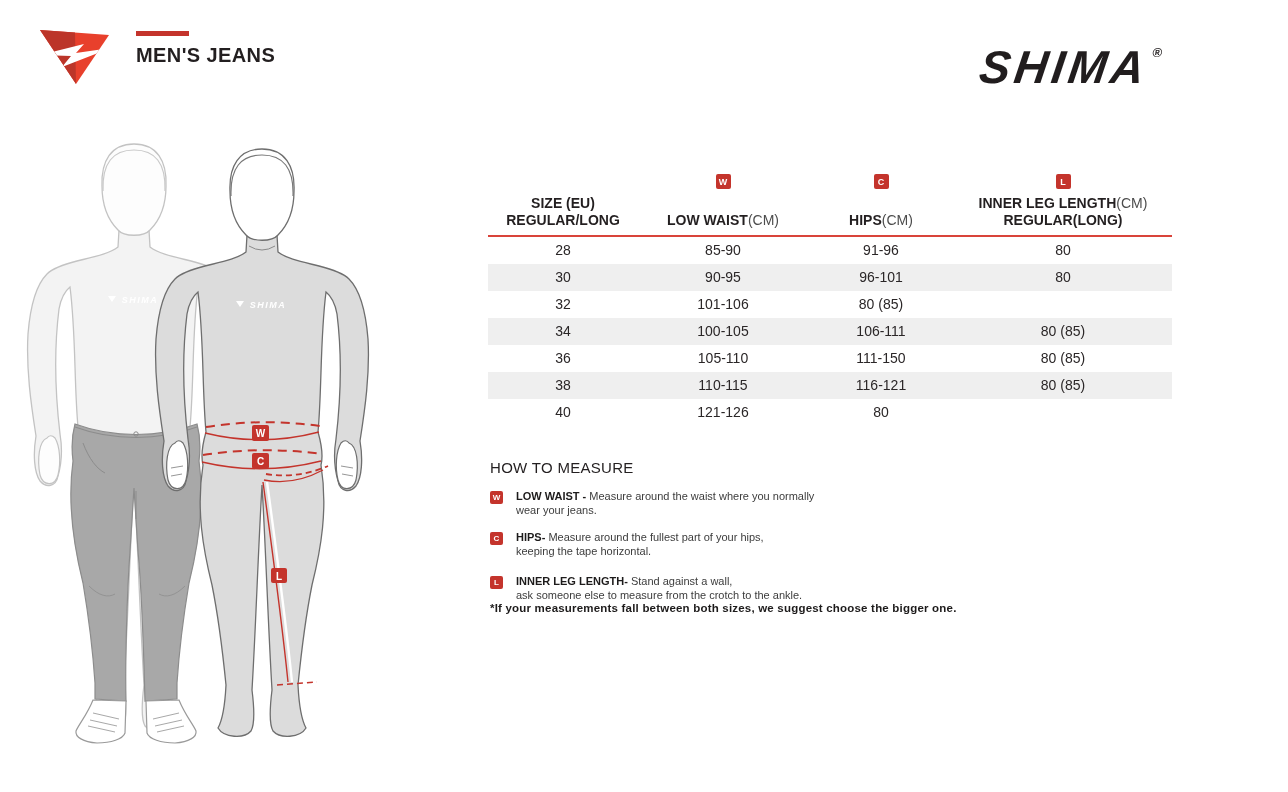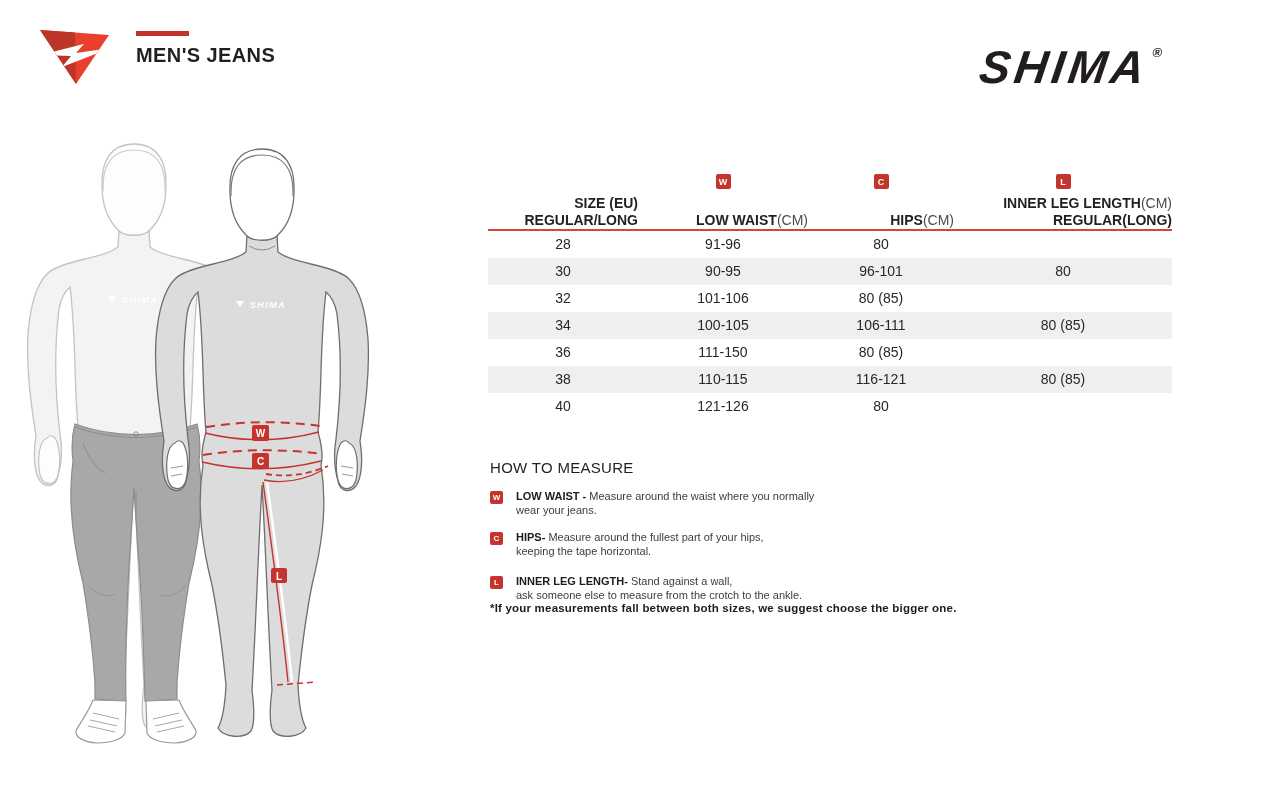--- a/index.html
+++ b/index.html
@@ -33,21 +33,21 @@
 
   
   .size-table{position:absolute;left:488px;top:174px;width:684px;font-size:14px;}
   .badge-row,.header-row,.trow{display:grid;grid-template-columns:150px 170px 146px 218px;}
   .badge-row{height:16px;margin-bottom:5px;}
   .tbadge{
     width:15px;height:15px;background:var(--accent);color:#fff;border-radius:2px;
     font-size:9px;font-weight:bold;display:flex;align-items:center;justify-content:center;
     margin:0 auto;
   }
-  .header-row{font-weight:bold;text-align:right;line-height:17px;
+  .header-row{font-weight:bold;text-align:center;line-height:17px;padding-bottom:6px;
     border-bottom:2px solid var(--accent-bright);}
   .hcell{align-self:end;}
   .unit{font-weight:normal;color:#4c4c4c;}
   .trow{height:27px;line-height:27px;text-align:center;color:#2a2627;}
   .trow:nth-child(even){background:var(--stripe);}
 
   
   .htm{position:absolute;left:490px;top:459px;width:580px;}
   .htm-heading{font-size:15px;font-weight:normal;letter-spacing:.3px;}
   .htm-item{position:relative;margin-top:14px;padding-left:26px;font-size:11px;line-height:13.5px;color:#3c3c3c;min-height:27px;}
@@ -186,20 +186,21 @@
       <span>HIPS</span><span class="unit">(CM)</span>
     </div>
     <div class="hcell">
       <span>INNER LEG LENGTH</span><span class="unit">(CM)</span><br>
       <span>REGULAR(LONG)</span>
     </div>
   </div>
   <div id="table-rows">
       <div class="trow">
         <div class="tcell">28</div>
+        <div class="tcell">85-90</div>
         <div class="tcell">91-96</div>
         <div class="tcell">80</div>
       </div>
       <div class="trow">
         <div class="tcell">30</div>
         <div class="tcell">90-95</div>
         <div class="tcell">96-101</div>
         <div class="tcell">80</div>
       </div>
       <div class="trow">
@@ -208,20 +209,21 @@
         <div class="tcell">80 (85)</div>
       </div>
       <div class="trow">
         <div class="tcell">34</div>
         <div class="tcell">100-105</div>
         <div class="tcell">106-111</div>
         <div class="tcell">80 (85)</div>
       </div>
       <div class="trow">
         <div class="tcell">36</div>
+        <div class="tcell">105-110</div>
         <div class="tcell">111-150</div>
         <div class="tcell">80 (85)</div>
       </div>
       <div class="trow">
         <div class="tcell">38</div>
         <div class="tcell">110-115</div>
         <div class="tcell">116-121</div>
         <div class="tcell">80 (85)</div>
       </div>
       <div class="trow">

